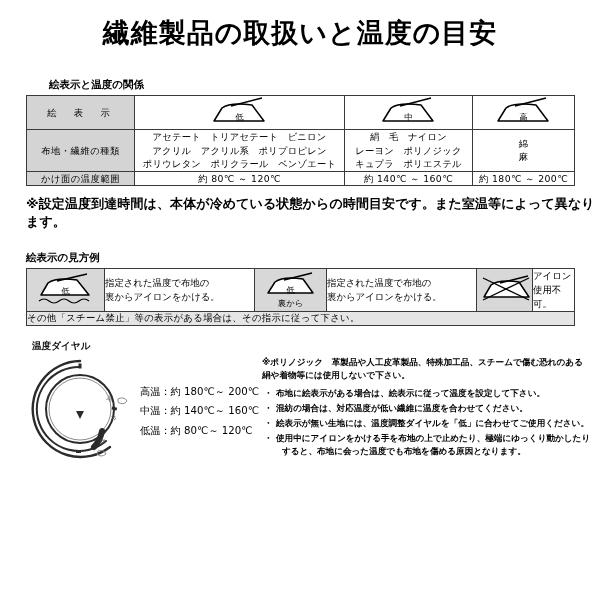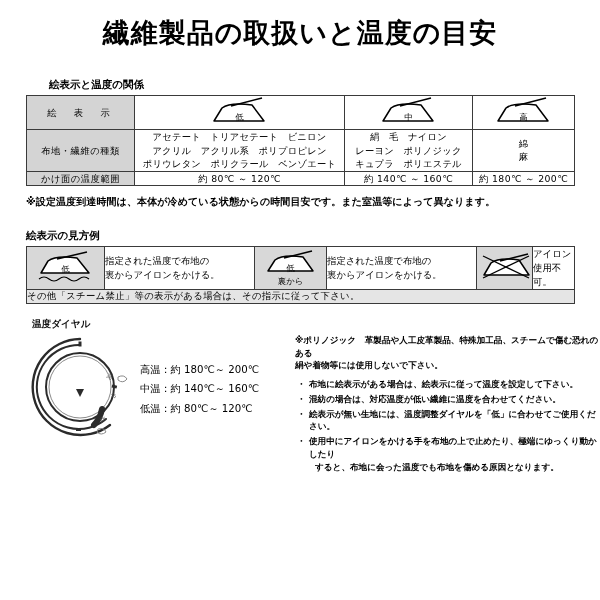--- a/index.html
+++ b/index.html
@@ -102,21 +102,21 @@
   .sub-label {
     font-size: 8.3px;
     line-height: 1.2;
     color: #000;
     margin-top: -1px;
   }
 
   
   .note {
     margin-left: 26px;
-    font-size: 10px;
+    font-size: 13px;
     font-weight: bold;
     color: #000;
     letter-spacing: 0.1px;
   }
 
   
   table.examples {
     border-collapse: collapse;
     table-layout: fixed;
     margin-left: 26px;
@@ -148,21 +148,20 @@
     letter-spacing: 0.3px;
   }
 
   
   .bottom {
     position: relative;
     margin-top: 14px;
     margin-left: 26px;
     display: flex;
     align-items: flex-start;
-    gap: 33px;
   }
   .dial-block { width: 236px; flex: 0 0 236px; }
   .dial-title {
     font-size: 9.6px;
     font-weight: bold;
     margin-bottom: 2px;
     margin-left: 6px;
   }
   .dial-row { display: flex; align-items: center; }
   .dial-legend {

